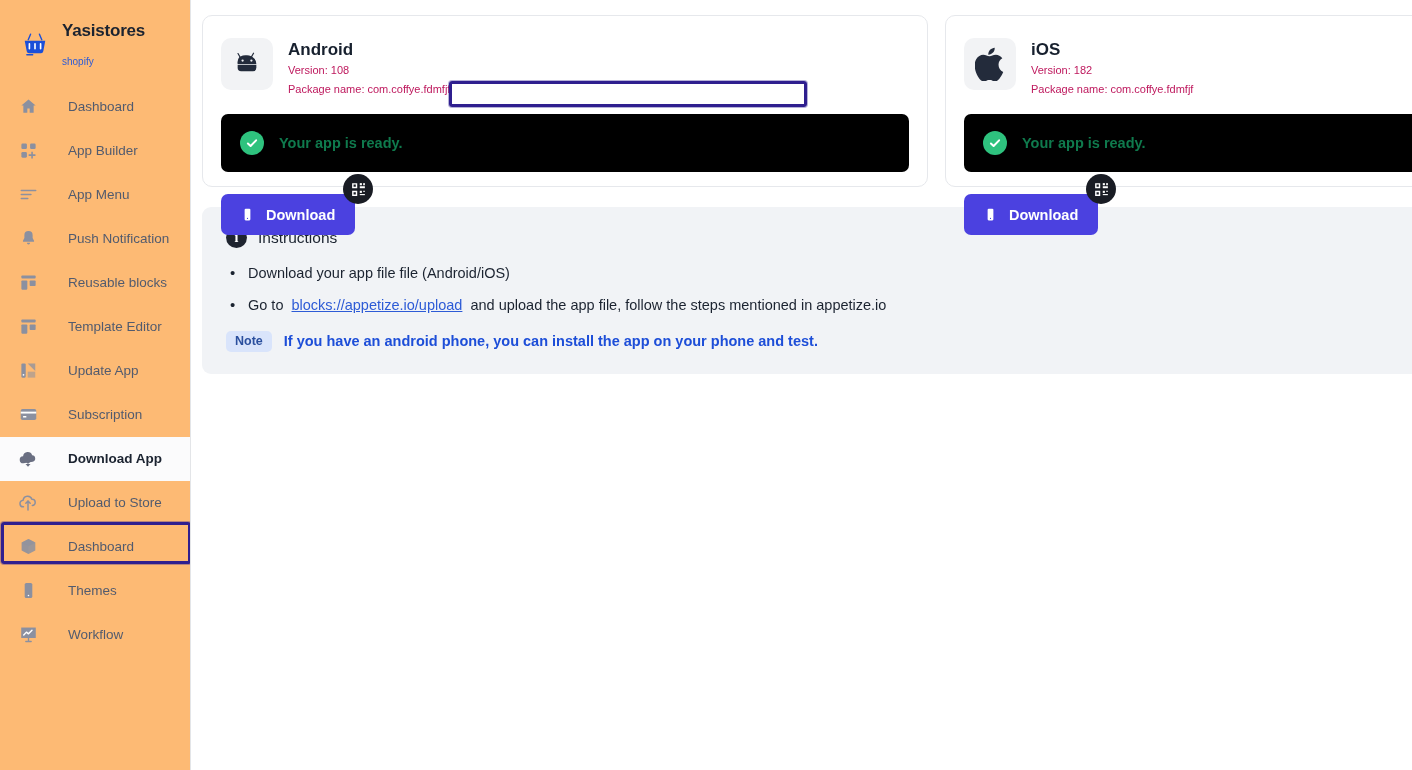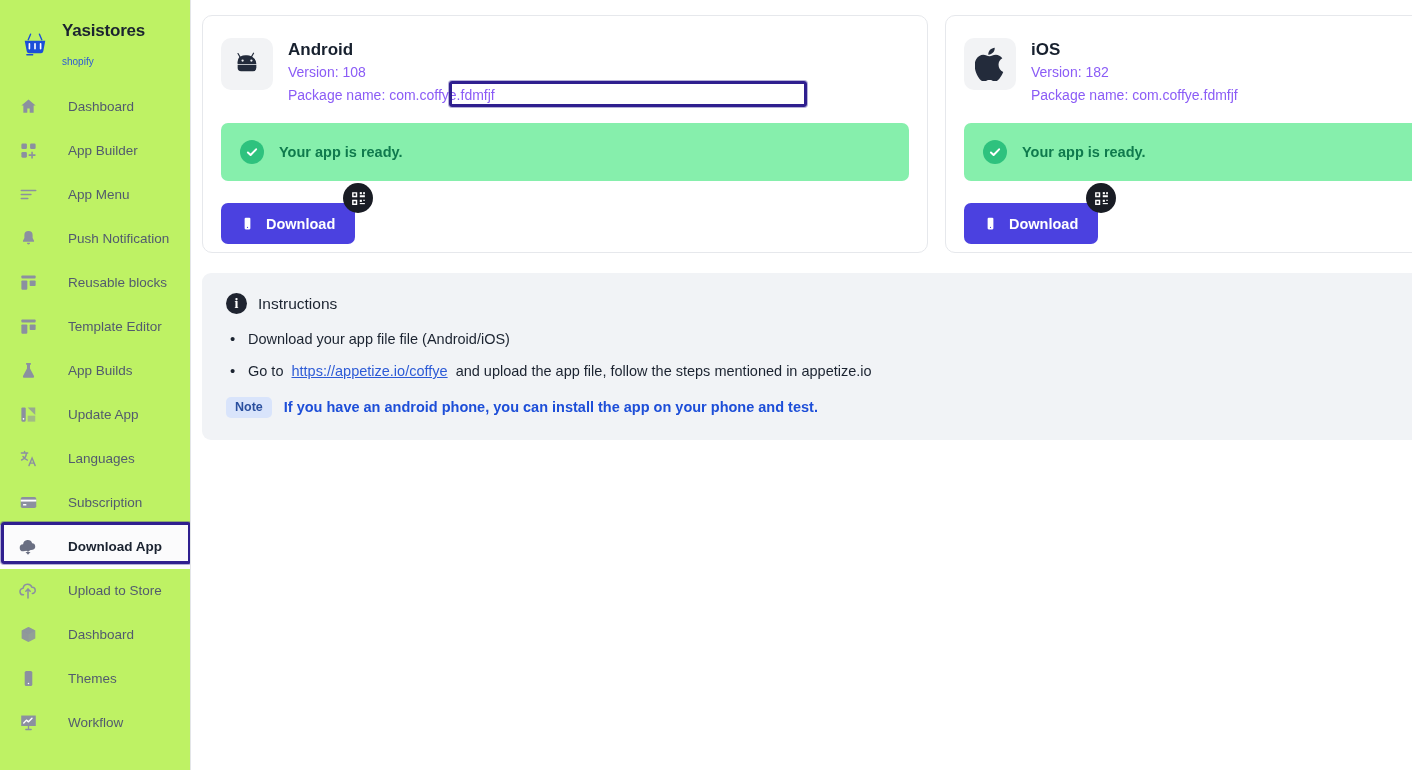--- a/index.html
+++ b/index.html
@@ -12,21 +12,21 @@
   .app {
     display: flex;
     width: 1412px; height: 770px;
     position: relative;
   }
 
   
   .sidebar {
     width: 191px;
     height: 770px;
-    background: #bef264;
+    background: #fdba74;
     border-right: 1px solid #e3e5e8;
     flex: 0 0 191px;
     position: relative;
     overflow: hidden;
   }
   .brand {
     display: flex;
     align-items: center;
     gap: 12px;
     padding: 22px 0 18px 20px;
@@ -98,21 +98,21 @@
   .cards-row {
     display: flex;
     gap: 17px;
     align-items: flex-start;
   }
   .platform-card {
     background: #ffffff;
     border: 1px solid #e6e8ec;
     border-radius: 10px;
     padding: 22px 18px 22px 18px;
-    height: 238px;
+    height: 172px;
     position: relative;
   }
   .card-android { width: 726px; flex: 0 0 726px; }
   .card-ios { width: 726px; flex: 0 0 726px; }
 
   .card-head { display: flex; gap: 15px; align-items: flex-start; }
   .plat-icon {
     width: 52px; height: 52px;
     flex: 0 0 52px;
     background: #f2f3f5;
@@ -120,29 +120,29 @@
     display: flex; align-items: center; justify-content: center;
   }
   .plat-meta { padding-top: 1px; }
   .plat-name {
     font-size: 17px;
     font-weight: bold;
     color: #17202e;
     line-height: 1.25;
   }
   .plat-line {
-    font-size: 14px;
-    color: #8b5cf6;
+    font-size: 11px;
+    color: #be185d;
     line-height: 1.5;
     margin-top: 2px;
   }
 
   .ready-banner {
     margin-top: 17px;
-    background: #86efac;
+    background: #000000;
     border-radius: 7px;
     height: 58px;
     display: flex;
     align-items: center;
     gap: 15px;
     padding-left: 19px;
   }
   .check-circle {
     width: 24px; height: 24px;
     flex: 0 0 24px;
@@ -332,50 +332,33 @@
         <span class="nav-icon">
           <svg width="19" height="19" viewBox="0 0 24 24" fill="currentColor">
             <rect x="3" y="3" width="18" height="4" rx="1"></rect>
             <rect x="3" y="9.5" width="7.5" height="11.5" rx="1"></rect>
             <rect x="13.5" y="9.5" width="7.5" height="7" rx="1"></rect>
           </svg>
         </span>
         <span class="nav-label">Template Editor</span>
       </div>
 
-      <div class="nav-item">
-        <span class="nav-icon">
-          <svg width="19" height="19" viewBox="0 0 24 24" fill="currentColor">
-            <path d="M9 2.6h6v2h-1.1v5l4.9 9.1a1.7 1.7 0 0 1-1.5 2.6H6.7a1.7 1.7 0 0 1-1.5-2.6l4.9-9.1v-5H9z"></path>
-          </svg>
-        </span>
-        <span class="nav-label">App Builds</span>
-      </div>
 
       <div class="nav-item">
         <span class="nav-icon">
           <svg width="19" height="19" viewBox="0 0 24 24" fill="currentColor">
             <rect x="3" y="3" width="5.5" height="18" rx="1.4"></rect>
             <circle cx="5.7" cy="17.4" r="1.1" fill="#ffffff"></circle>
             <path d="M11 3h9.5v9.5z" opacity="0.75"></path>
             <path d="M11 13.5h9.5V21H11z" opacity="0.55"></path>
           </svg>
         </span>
         <span class="nav-label">Update App</span>
       </div>
 
-      <div class="nav-item">
-        <span class="nav-icon">
-          <svg width="19" height="19" viewBox="0 0 24 24" fill="none" stroke="currentColor" stroke-width="1.8" stroke-linecap="round">
-            <path d="M3 5h8M7 3v2M9.3 5c0 4-2.6 7.4-6 8.9M5 9.4c1.4 2.6 3.4 4 5.6 4.6"></path>
-            <path d="M12.6 21l3.9-9.6L20.4 21M13.9 17.8h5.2"></path>
-          </svg>
-        </span>
-        <span class="nav-label">Languages</span>
-      </div>
 
       <div class="nav-item">
         <span class="nav-icon">
           <svg width="19" height="19" viewBox="0 0 24 24" fill="currentColor">
             <rect x="2.2" y="5.2" width="19.6" height="13.6" rx="2.2"></rect>
             <rect x="2.2" y="8.4" width="19.6" height="2.4" fill="#ffffff"></rect>
             <rect x="5" y="13.8" width="4.4" height="2" rx="0.8" fill="#ffffff"></rect>
           </svg>
         </span>
         <span class="nav-label">Subscription</span>
@@ -548,21 +531,21 @@
       <div class="instr-head">
         <span class="info-dot">i</span>
         <span class="instr-title">Instructions</span>
       </div>
       <ul class="instr-list">
         <li>
           <span>Download your app file file (Android/iOS)</span>
         </li>
         <li>
           <span>Go to</span>
-          <a class="instr-link">https://appetize.io/coffye</a>
+          <a class="instr-link">blocks://appetize.io/upload</a>
           <span>and upload the app file, follow the steps mentioned in appetize.io</span>
         </li>
       </ul>
       <div class="note-row">
         <span class="note-chip">Note</span>
         <span class="note-text">If you have an android phone, you can install the app on your phone and test.</span>
       </div>
     </section>
 
     <div class="annot-ring" id="ring-pkg"></div>

